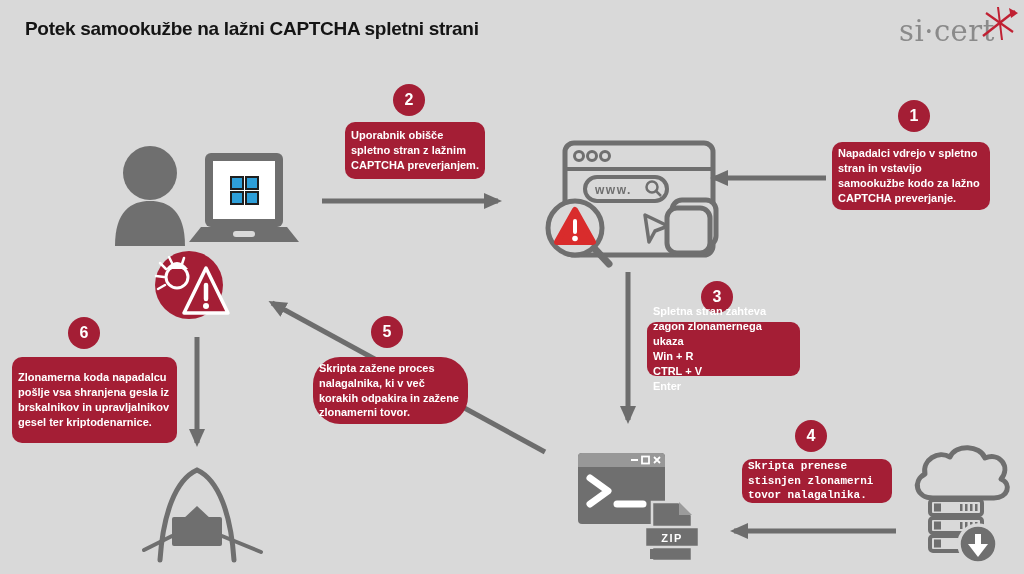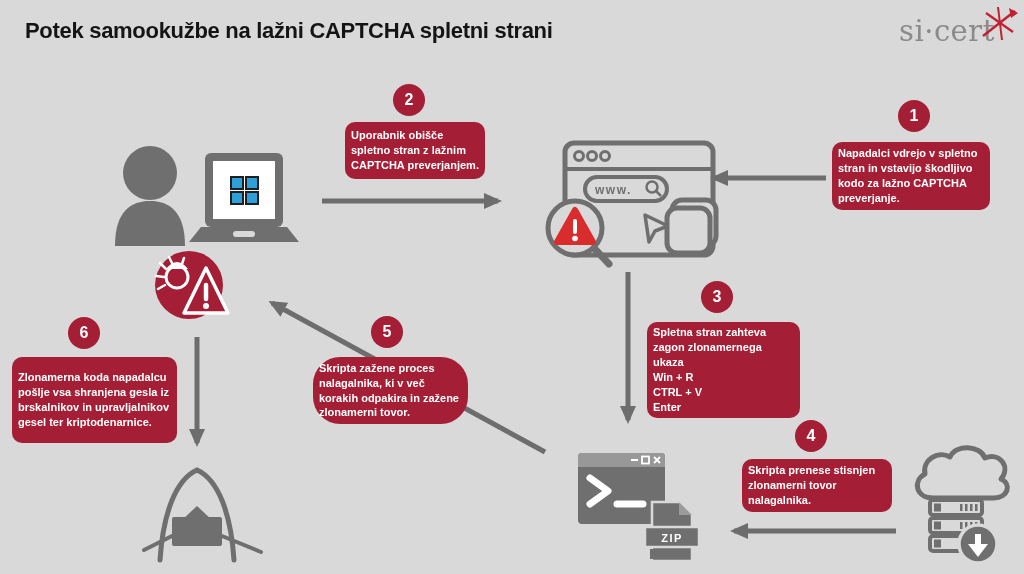--- a/index.html
+++ b/index.html
@@ -2,21 +2,21 @@
 <html style="--background: #d9d9d9; --accent-red: #a41e35; --warning-red: #d92c2c; --icon-gray: #6f6f6f; --arrow-gray: #6d6d6d; --windows-blue: #2e9fd9; --logo-gray: #8a8a8a;"><head>
 <meta charset="utf-8">
 <style>
   :root{
     --background:#d9d9d9; --accent-red:#a41e35; --warning-red:#d92c2c;
     --icon-gray:#6f6f6f; --arrow-gray:#6d6d6d; --windows-blue:#2e9fd9; --logo-gray:#8a8a8a;
   }
   html,body{margin:0;padding:0;}
   body{font-family:"Liberation Sans",sans-serif;}
   .canvas{position:relative;width:1024px;height:574px;background:var(--background,#d9d9d9);overflow:hidden;}
-  .title{position:absolute;left:25px;top:18px;margin:0;font-size:22px;font-weight:bold;color:#141414;letter-spacing:-0.3px;}
+  .title{position:absolute;left:25px;top:18px;margin:0;font-size:19px;font-weight:bold;color:#141414;letter-spacing:-0.3px;}
   .logo{position:absolute;left:893px;top:4px;width:128px;height:56px;}
   .logo-text{position:absolute;left:6px;top:10px;font-family:"DejaVu Serif",serif;font-size:29px;color:var(--logo-gray,#8a8a8a);letter-spacing:0.5px;}
   .logo-mark{position:absolute;left:86px;top:0px;}
 
   svg{position:absolute;display:block;}
   .arrows{left:0;top:0;}
   .arrow{stroke:var(--arrow-gray,#6d6d6d);stroke-width:5;}
 
   .fill-g{fill:var(--icon-gray,#6f6f6f);}
   .stroke-g{stroke:var(--icon-gray,#6f6f6f);fill:none;}
@@ -29,22 +29,22 @@
   .fill-w{fill:#ffffff;}
   .icon-txt{font-family:"Liberation Sans",sans-serif;font-weight:bold;fill:var(--icon-gray,#6f6f6f);}
 
   .badge{position:absolute;width:32px;height:32px;border-radius:50%;background:var(--accent-red,#a41e35);
     color:#fff;font-size:16px;font-weight:bold;display:flex;align-items:center;justify-content:center;}
   .step-box{position:absolute;background:var(--accent-red,#a41e35);color:#fff;border-radius:10px;
     font-size:11px;font-weight:bold;line-height:1.35;text-align:left;display:flex;align-items:center;
     justify-content:center;padding:7px 6px;box-sizing:border-box;white-space:pre-line;}
   .b1{left:898px;top:100px;} .box1{left:832px;top:142px;width:158px;height:68px;}
   .b2{left:393px;top:84px;}  .box2{left:345px;top:122px;width:140px;height:57px;}
-  .b3{left:701px;top:281px;} .box3{left:647px;top:322px;width:153px;height:96px;}
-  .b4{left:795px;top:420px;} .box4{left:742px;top:459px;width:150px;height:53px;}
+  .b3{left:701px;top:281px;} .box3{left:647px;top:322px;width:153px;height:54px;border-radius:9px;}
+  .b4{left:795px;top:420px;} .box4{left:742px;top:459px;width:150px;height:44px;font-family:Liberation Mono, monospace;}
   .b5{left:371px;top:316px;} .box5{left:313px;top:357px;width:155px;height:67px;border-radius:27px;}
   .b6{left:68px;top:317px;}  .box6{left:12px;top:357px;width:165px;height:86px;}
 </style>
 </head>
 <body>
 
 <div class="canvas">
 
   <h1 class="title">Potek samookužbe na lažni CAPTCHA spletni strani</h1>
 
@@ -186,21 +186,21 @@
       <rect x="31" y="99.5" width="7" height="8" class="fill-g"></rect>
     </g>
     <g>
       <circle cx="75" cy="104" r="19" class="fill-g" stroke="#d9d9d9" stroke-width="3.5"></circle>
       <path d="M75,94 L75,106" class="stroke-w" stroke-width="6"></path>
       <polygon points="65,104 85,104 75,117" class="fill-w"></polygon>
     </g>
   </svg>
 
   <div class="badge b1">1</div>
-  <div class="step-box box1">Napadalci vdrejo v spletno stran in vstavijo škodljivo kodo za lažno CAPTCHA preverjanje.</div>
+  <div class="step-box box1">Napadalci vdrejo v spletno stran in vstavijo samookužbe kodo za lažno CAPTCHA preverjanje.</div>
 
   <div class="badge b2">2</div>
   <div class="step-box box2">Uporabnik obišče spletno stran z lažnim CAPTCHA preverjanjem.</div>
 
   <div class="badge b3">3</div>
   <div class="step-box box3">Spletna stran zahteva zagon zlonamernega ukaza
 Win + R
 CTRL + V
 Enter</div>
 

